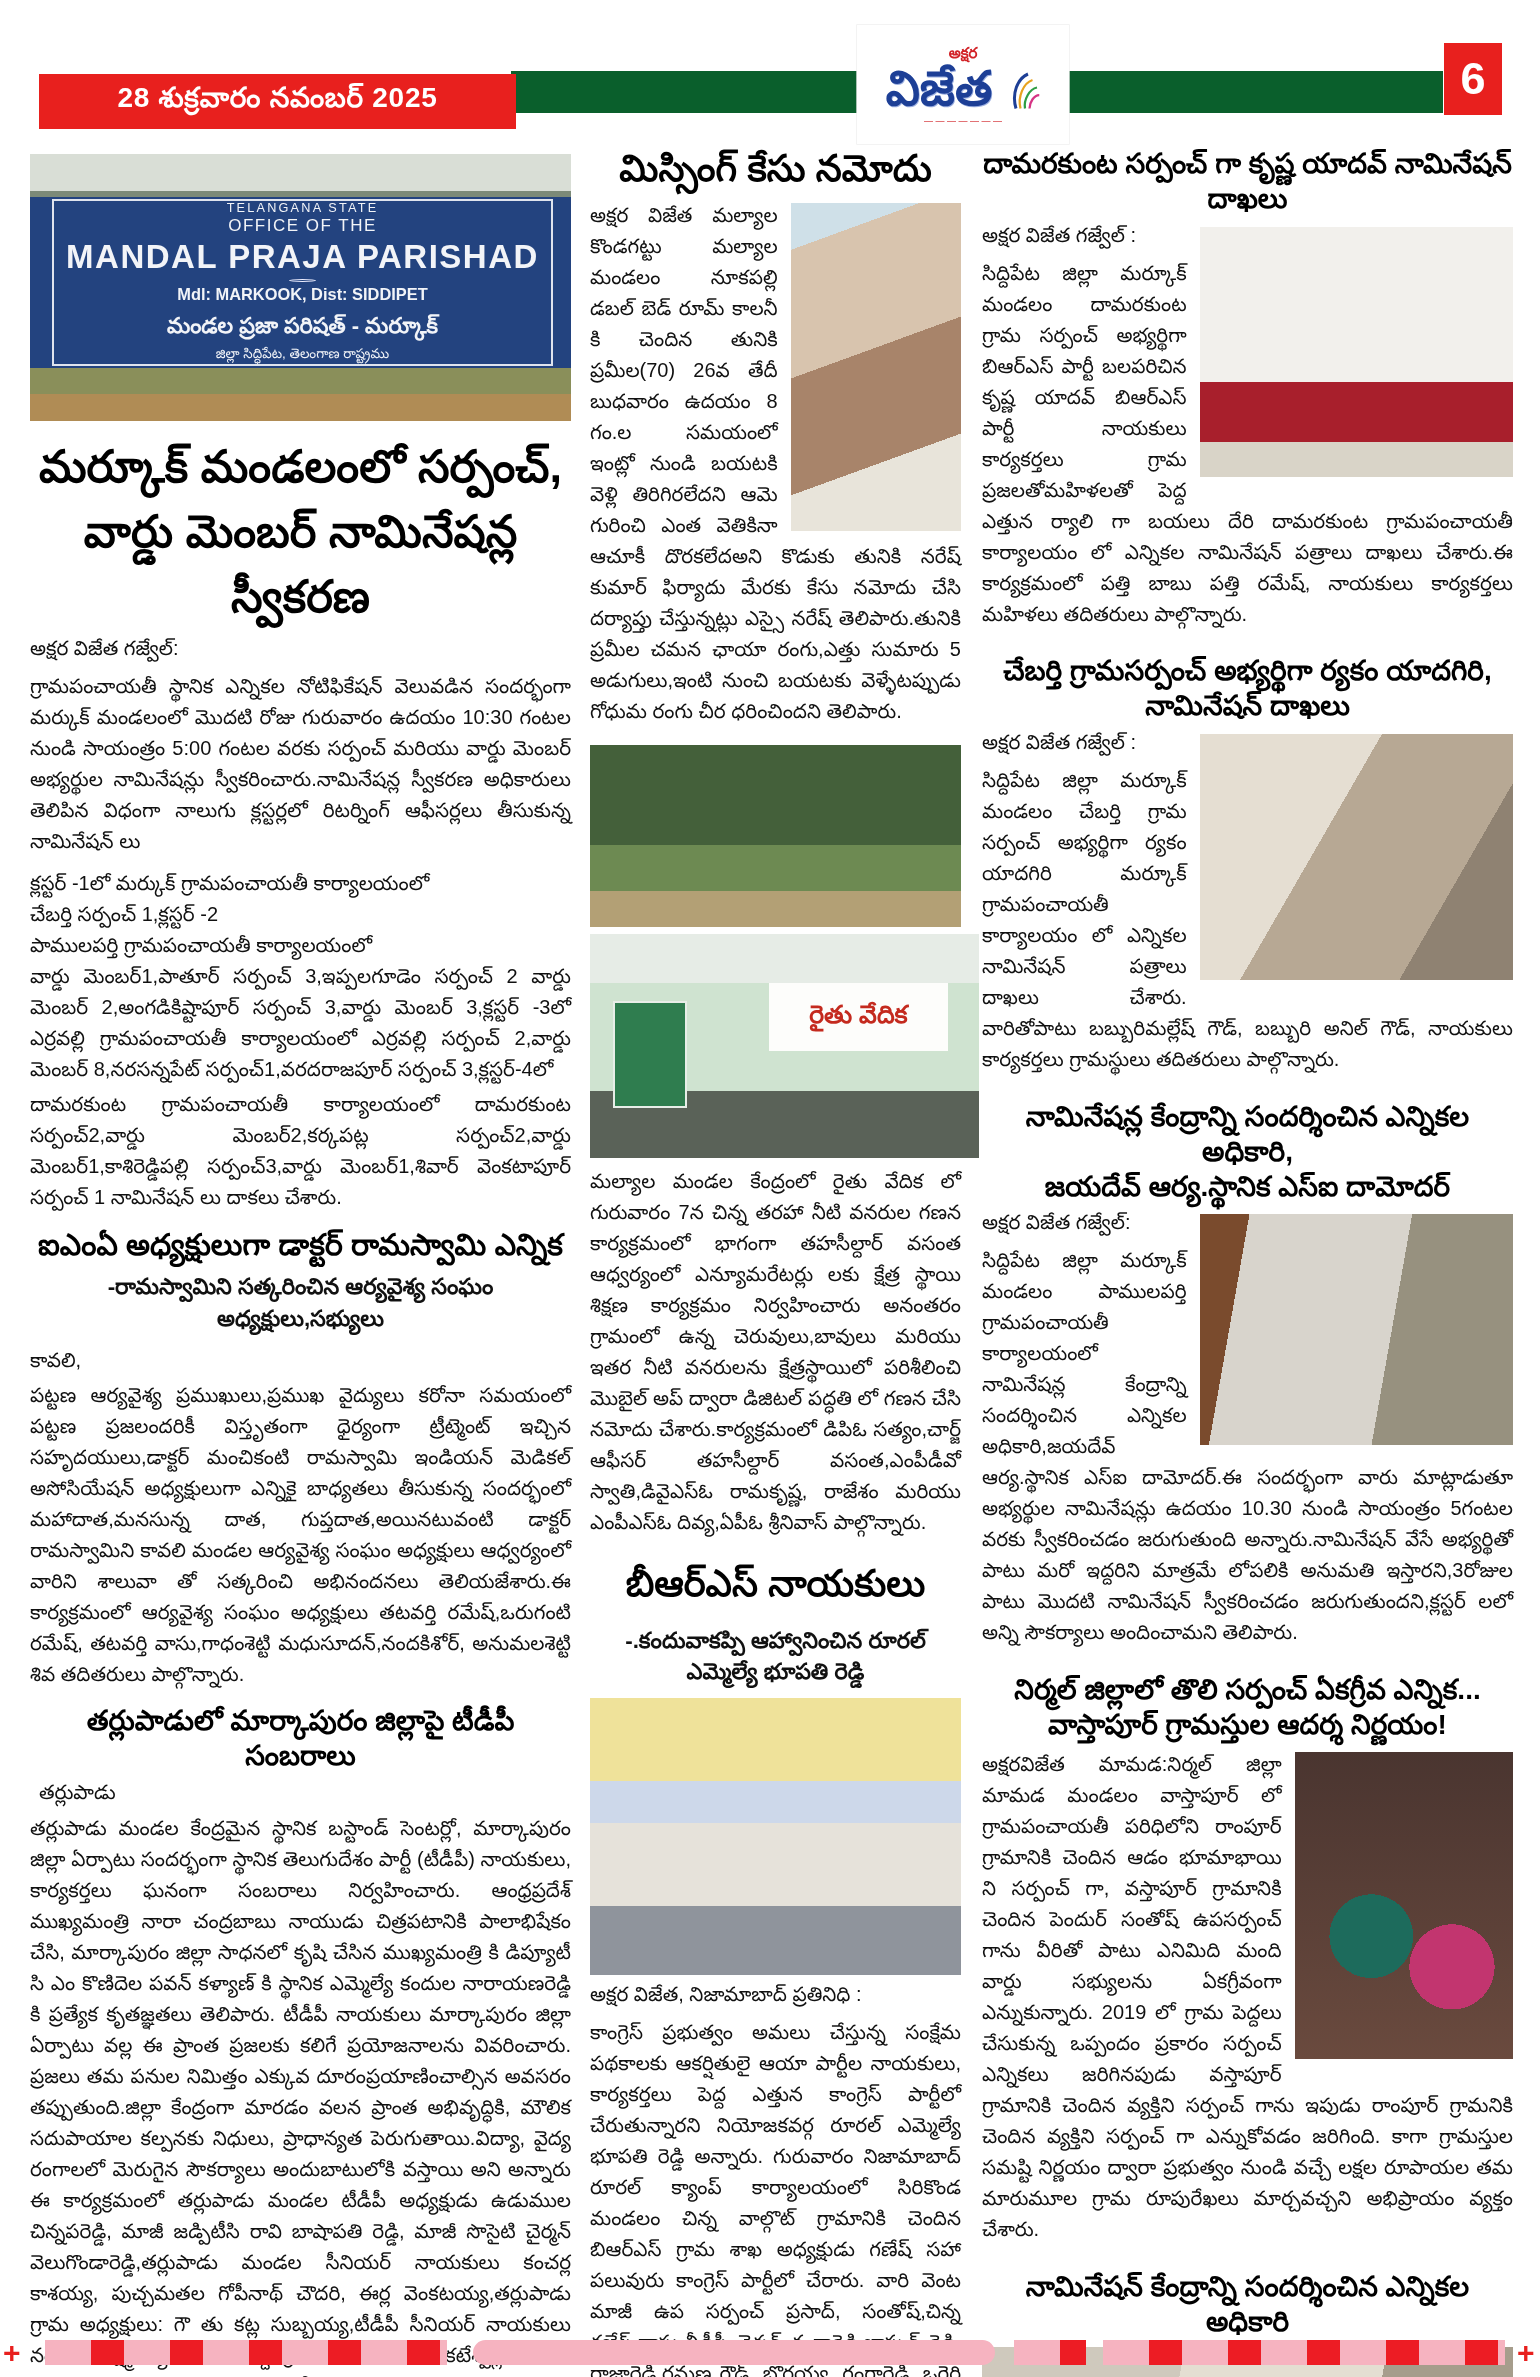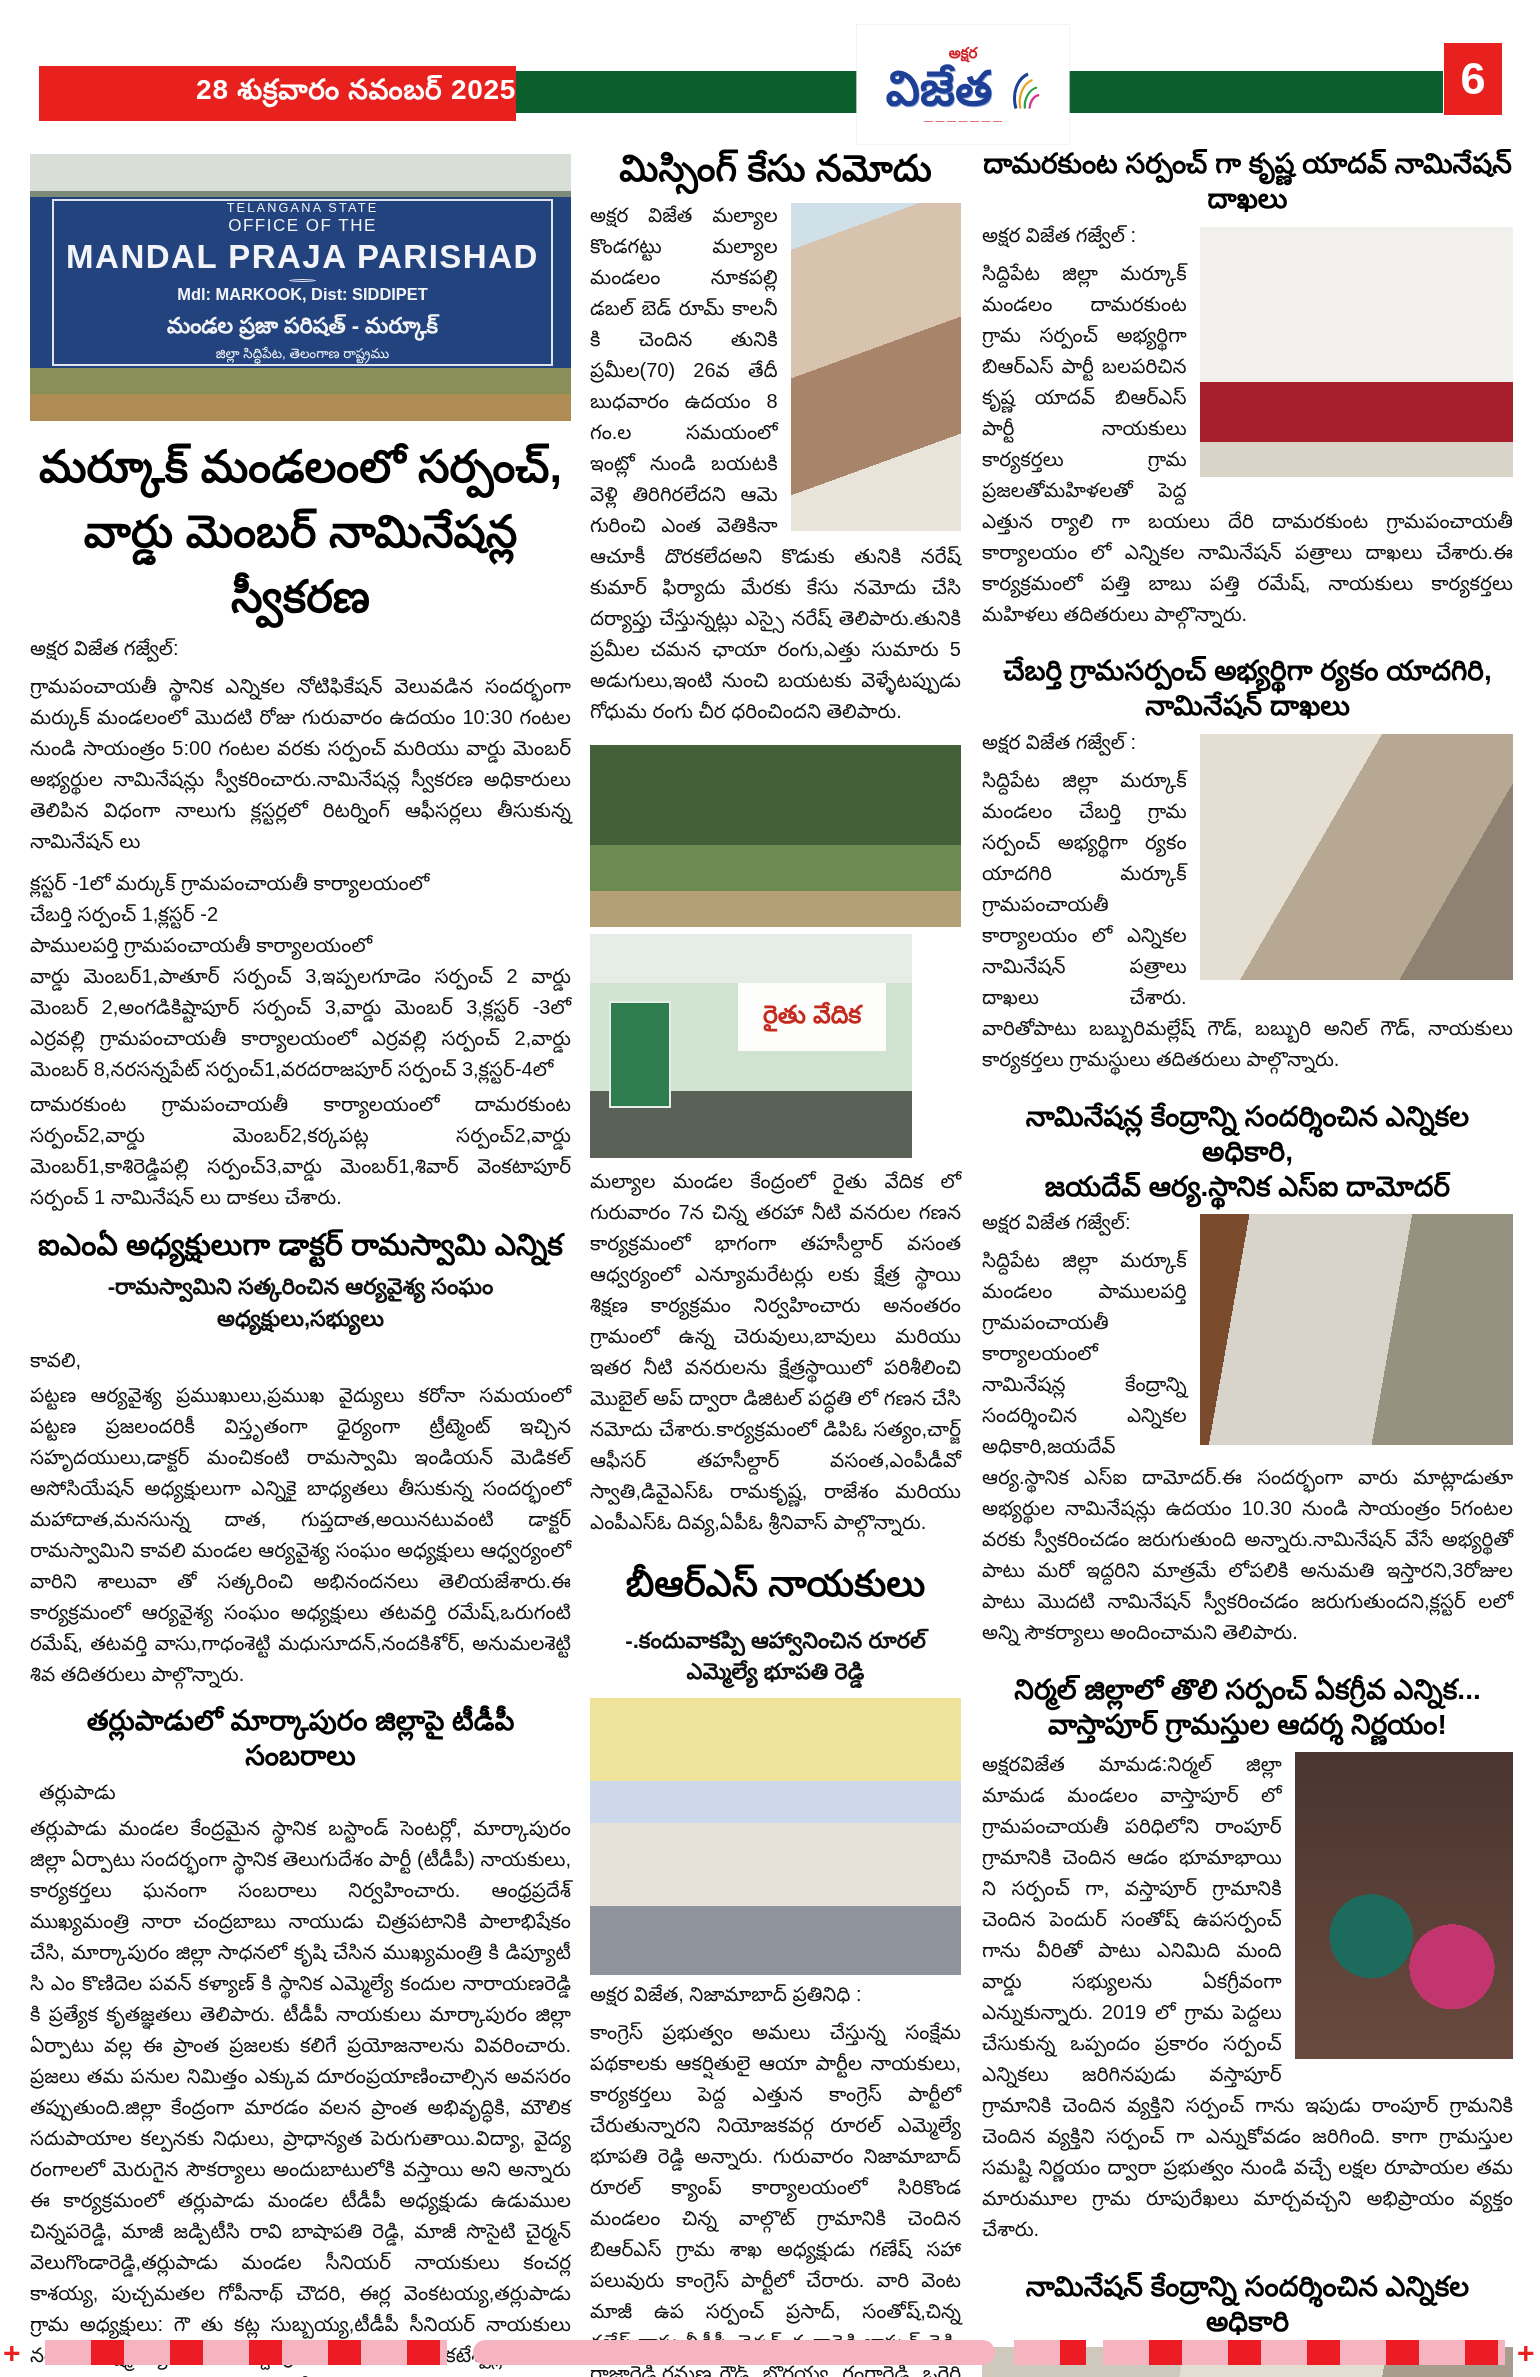--- a/index.html
+++ b/index.html
@@ -1,21 +1,21 @@
 <!DOCTYPE html>
 <html style="font-size:12px"><head>
 <meta charset="utf-8">
 <style>
   html,body{margin:0;padding:0;background:#e9e9e9;}
   #page{position:relative;width:1541px;height:2377px;background:#ffffff;overflow:hidden;
         font-family:"Liberation Sans","DejaVu Sans",sans-serif;color:#111;}
   
   .green-bar{position:absolute;left:511px;top:71px;width:932px;height:42px;background:#0a5f2c;}
-  .date-box{position:absolute;left:39px;top:66px;width:477px;height:55px;background:#e8201e;
-            display:flex;align-items:center;justify-content:flex-end;}
+  .date-box{position:absolute;left:39px;top:74px;width:477px;height:55px;background:#e8201e;
+            display:flex;align-items:center;justify-content:center;}
   .date-box span{color:#fff;font-size:28px;font-weight:bold;letter-spacing:0.7px;}
   .logo-card{position:absolute;left:857px;top:25px;width:212px;height:119px;background:#fff;
              box-shadow:0 0 0 0.7px #eee;display:flex;flex-direction:column;align-items:center;justify-content:center;}
   .logo-top{color:#d22227;font-size:15px;font-weight:bold;}
   .logo-main{color:#1d3f96;font-size:48px;font-weight:bold;line-height:1;text-shadow:0.7px 0.7px 0 #9db0e0;}
   .logo-sub{color:#d22227;font-size:9px;margin-top:3px;}
   .page-num{position:absolute;left:1444px;top:43px;width:58px;height:72px;background:#e8201e;
             display:flex;align-items:center;justify-content:center;}
   .page-num span{color:#fff;font-size:45px;font-weight:bold;}
   
@@ -42,21 +42,21 @@
   .sign-l1{font-size:12.7px;letter-spacing:2.2px;}
   .sign-l2{font-size:17px;letter-spacing:1.5px;}
   .sign-l3{font-size:33px;font-weight:bold;letter-spacing:1.5px;}
   .sign-emblem{width:25px;height:25px;border:1.5px solid #eef;border-radius:50%;margin:1.5px auto;}
   .sign-l4{font-size:16.4px;font-weight:bold;}
   .sign-l5{font-size:22px;font-weight:bold;margin-top:8px;}
   .sign-l6{font-size:13.4px;}
   
   .woman-photo{width:170px;height:328px;background:linear-gradient(160deg,#cfe0e8 0 12%,#d8c4ae 12% 45%,#a8846a 45% 75%,#e8e4da 75% 100%);}
   .outdoor-photo{width:371px;height:182px;background:linear-gradient(#44603a 0 55%,#6d8a52 55% 80%,#b3a075 80% 100%);}
-  .vedika-photo{width:322px;height:224px;background:linear-gradient(#e6ece6 0 22%,#cfe3d0 22% 70%,#5a6258 70% 100%);}
+  .vedika-photo{width:389px;height:224px;background:linear-gradient(#e6ece6 0 22%,#cfe3d0 22% 70%,#5a6258 70% 100%);}
   .vedika-sign{position:absolute;right:8%;top:22%;width:46%;height:30%;background:#fdfdfb;display:flex;align-items:center;justify-content:center;}
   .vedika-sign span{color:#c42a1e;font-size:25px;font-weight:bold;}
   .vedika-door{position:absolute;left:6%;top:30%;width:18%;height:46%;background:#2f7d4f;border:2.2px solid #e8eee8;}
   .congress-photo{width:371px;height:277px;background:linear-gradient(#efe29a 0 30%,#cdd8ea 30% 45%,#e6e2da 45% 75%,#8f949c 75% 100%);}
   .brs-photo{width:313px;height:250px;background:linear-gradient(#f2f0ec 0 62%,#a81f2c 62% 86%,#d9d4c8 86% 100%);}
   .chebarti-photo{width:313px;height:246px;background:linear-gradient(120deg,#e5ded2 0 40%,#b7a894 40% 75%,#8f8272 75% 100%);}
   .jayadev-photo{width:313px;height:231px;background:linear-gradient(100deg,#7a4b2d 0 14%,#d8d4cc 14% 60%,#97917f 60% 100%);}
   .couple-photo{width:218px;height:307px;background:radial-gradient(circle at 35% 60%,#1d6b5c 0 18%,transparent 18%),radial-gradient(circle at 72% 70%,#c2356f 0 16%,transparent 16%),linear-gradient(#4a3530,#6a4a3e);}
   .office-photo{width:531px;height:273px;background:linear-gradient(100deg,#cfc9bd 0 35%,#e4ded2 35% 70%,#a69d8c 70% 100%);}
   

